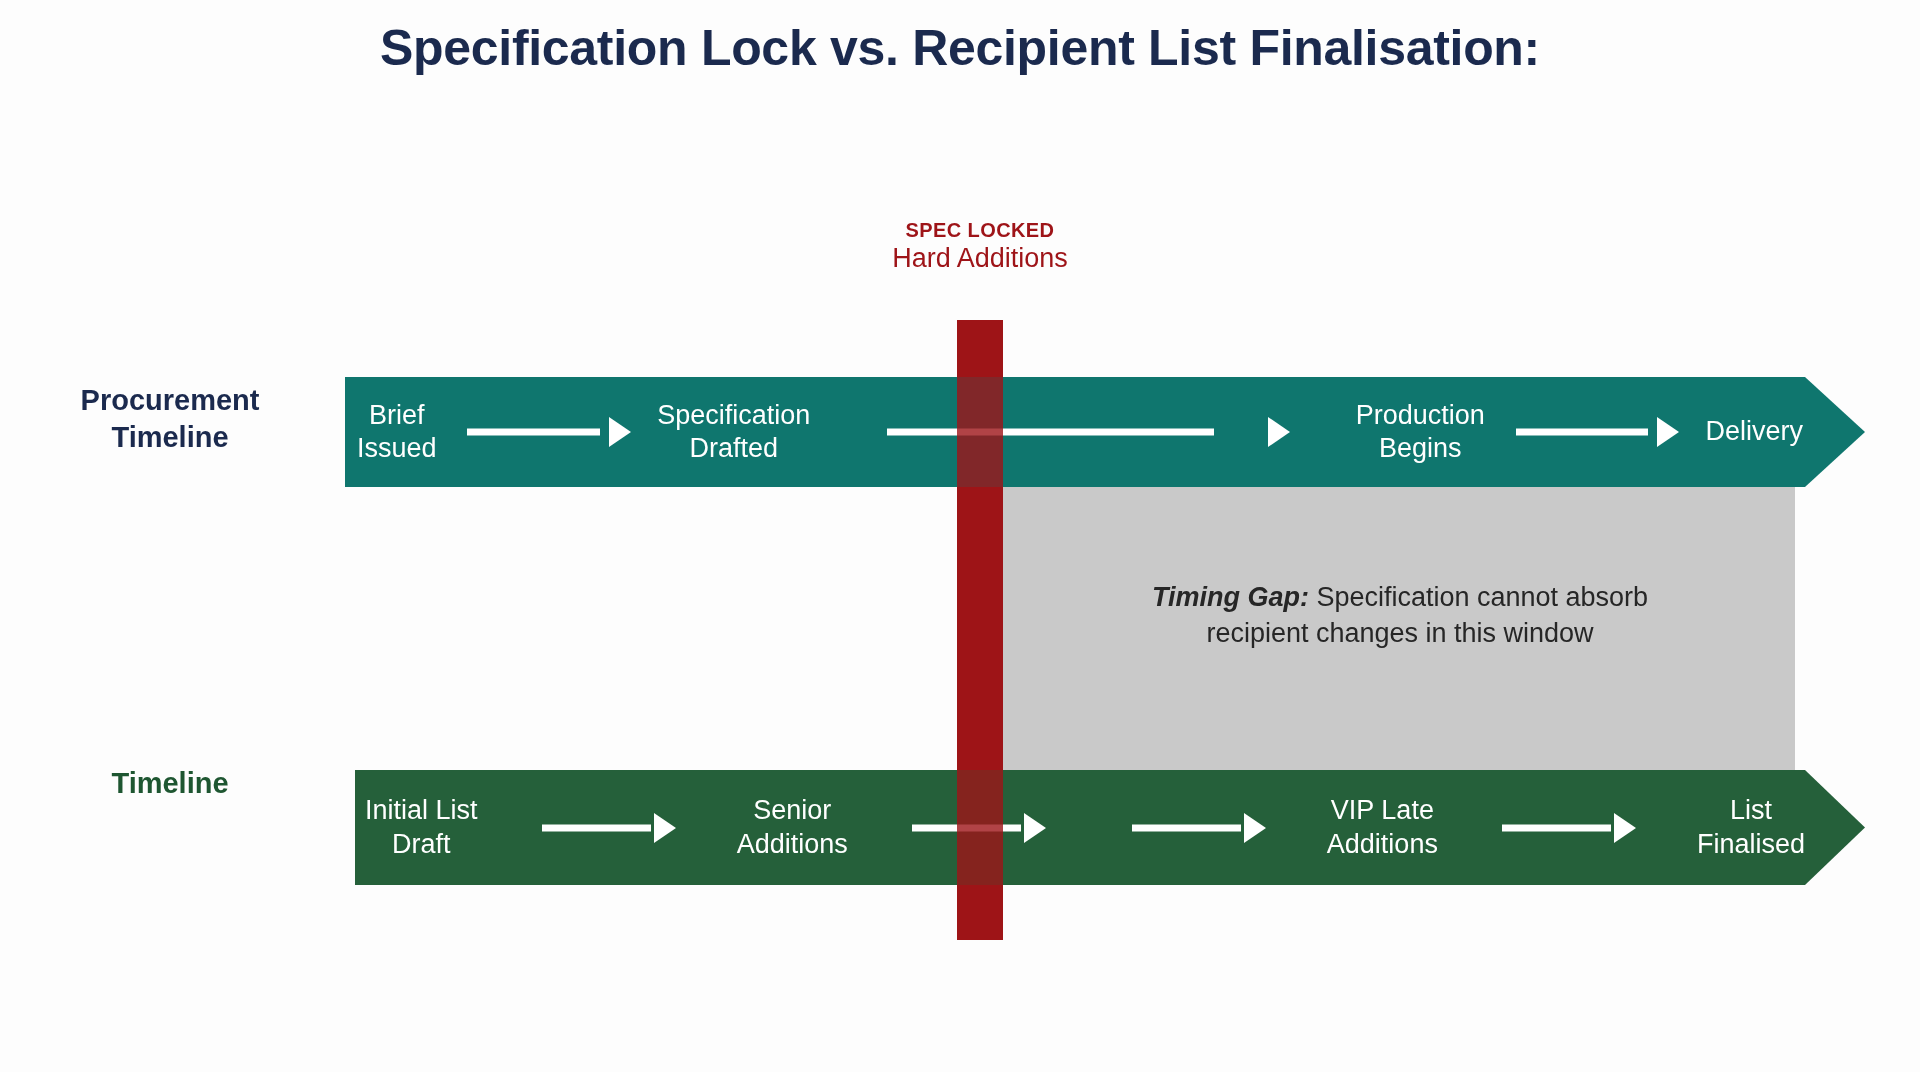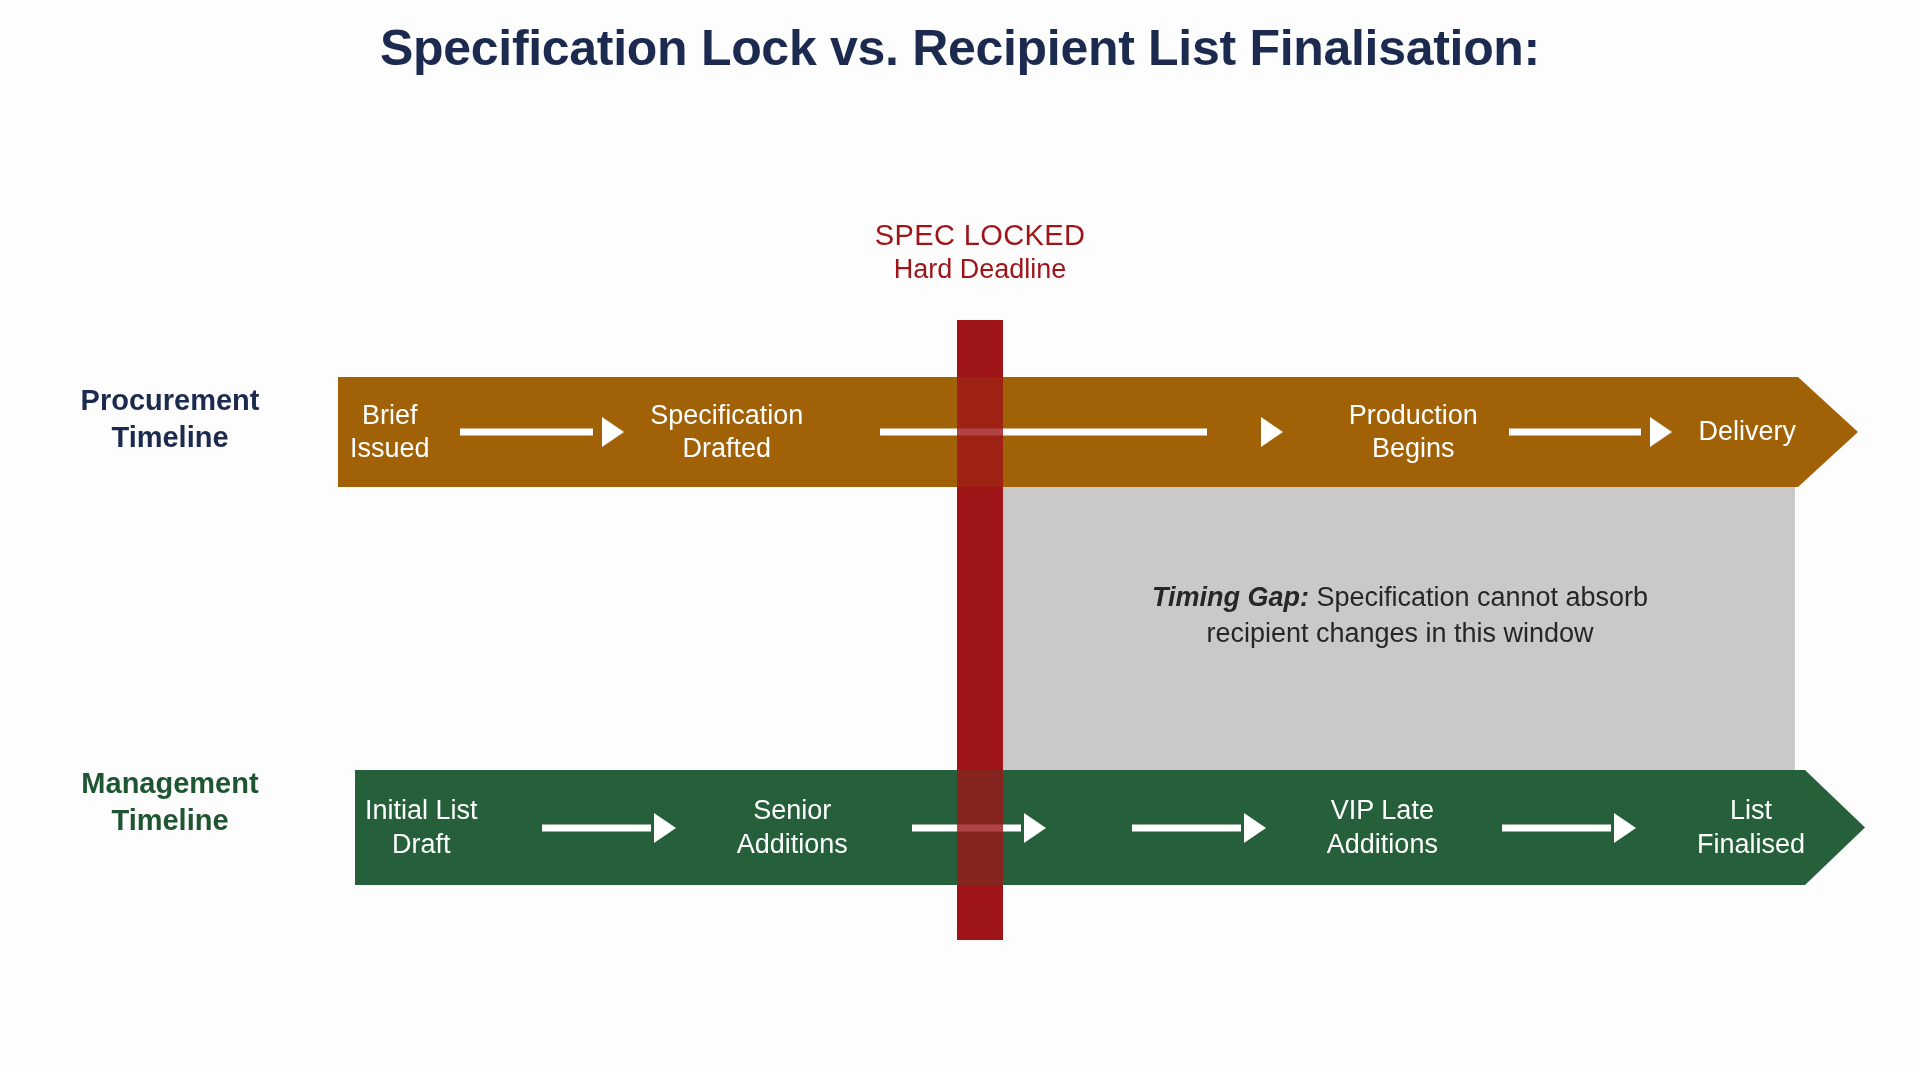--- a/index.html
+++ b/index.html
@@ -40,22 +40,22 @@
     position: absolute;
     left: 660px;
     top: 218px;
     width: 640px;
     text-align: center;
     color: #9e1418;
     line-height: 1.22;
   }
   #spec-marker .m-top {
     display: block;
-    font-size: 29px;
-    font-weight: normal;
+    font-size: 20px;
+    font-weight: bold;
     letter-spacing: 0.4px;
   }
   #spec-marker .m-sub {
     display: block;
     font-size: 27px;
     font-weight: normal;
   }
 
   
   #gap-band {
@@ -101,25 +101,25 @@
   .row-label .ln { display: block; }
 
   
   .bar {
     position: absolute;
     display: flex;
     align-items: center;
     box-sizing: border-box;
   }
   #bar-procurement {
-    left: 338px;
+    left: 345px;
     top: 377px;
     width: 1520px;
     height: 110px;
-    background: #a16207;
+    background: #0f766e;
     clip-path: polygon(0 0, calc(100% - 60px) 0, 100% 50%, calc(100% - 60px) 100%, 0 100%);
     padding-left: 12px;
     padding-right: 62px;
     z-index: 3;
   }
   #bar-relationship {
     left: 355px;
     top: 770px;
     width: 1510px;
     height: 115px;
@@ -198,21 +198,21 @@
 <body>
 
 <div id="stage">
 
   <div id="title">
     <span class="line">Specification Lock vs. Recipient List Finalisation:</span>
   </div>
 
   <div id="spec-marker">
     <span class="m-top">SPEC LOCKED</span>
-    <span class="m-sub">Hard Deadline</span>
+    <span class="m-sub">Hard Additions</span>
   </div>
 
   <div id="gap-band"></div>
   <div id="gap-text">
     <span class="gt-strong">Timing Gap:</span><span> Specification cannot absorb</span>
     <br>
     <span>recipient changes in this window</span>
   </div>
 
   <div id="deadline-bar"></div>
@@ -229,21 +229,20 @@
     <div class="stage-cell">Specification
 Drafted</div>
     <div class="conn wide"></div>
     <div class="stage-cell">Production
 Begins</div>
     <div class="conn narrow"></div>
     <div class="stage-cell">Delivery</div>
   </div>
 
   <div class="row-label" id="label-relationship">
-    <span class="ln">Management</span>
     <span class="ln">Timeline</span>
   </div>
 
   <div class="bar" id="bar-relationship">
     <div class="stage-cell">Initial List
 Draft</div>
     <div class="conn"></div>
     <div class="stage-cell">Senior
 Additions</div>
     <div class="conn"></div>

